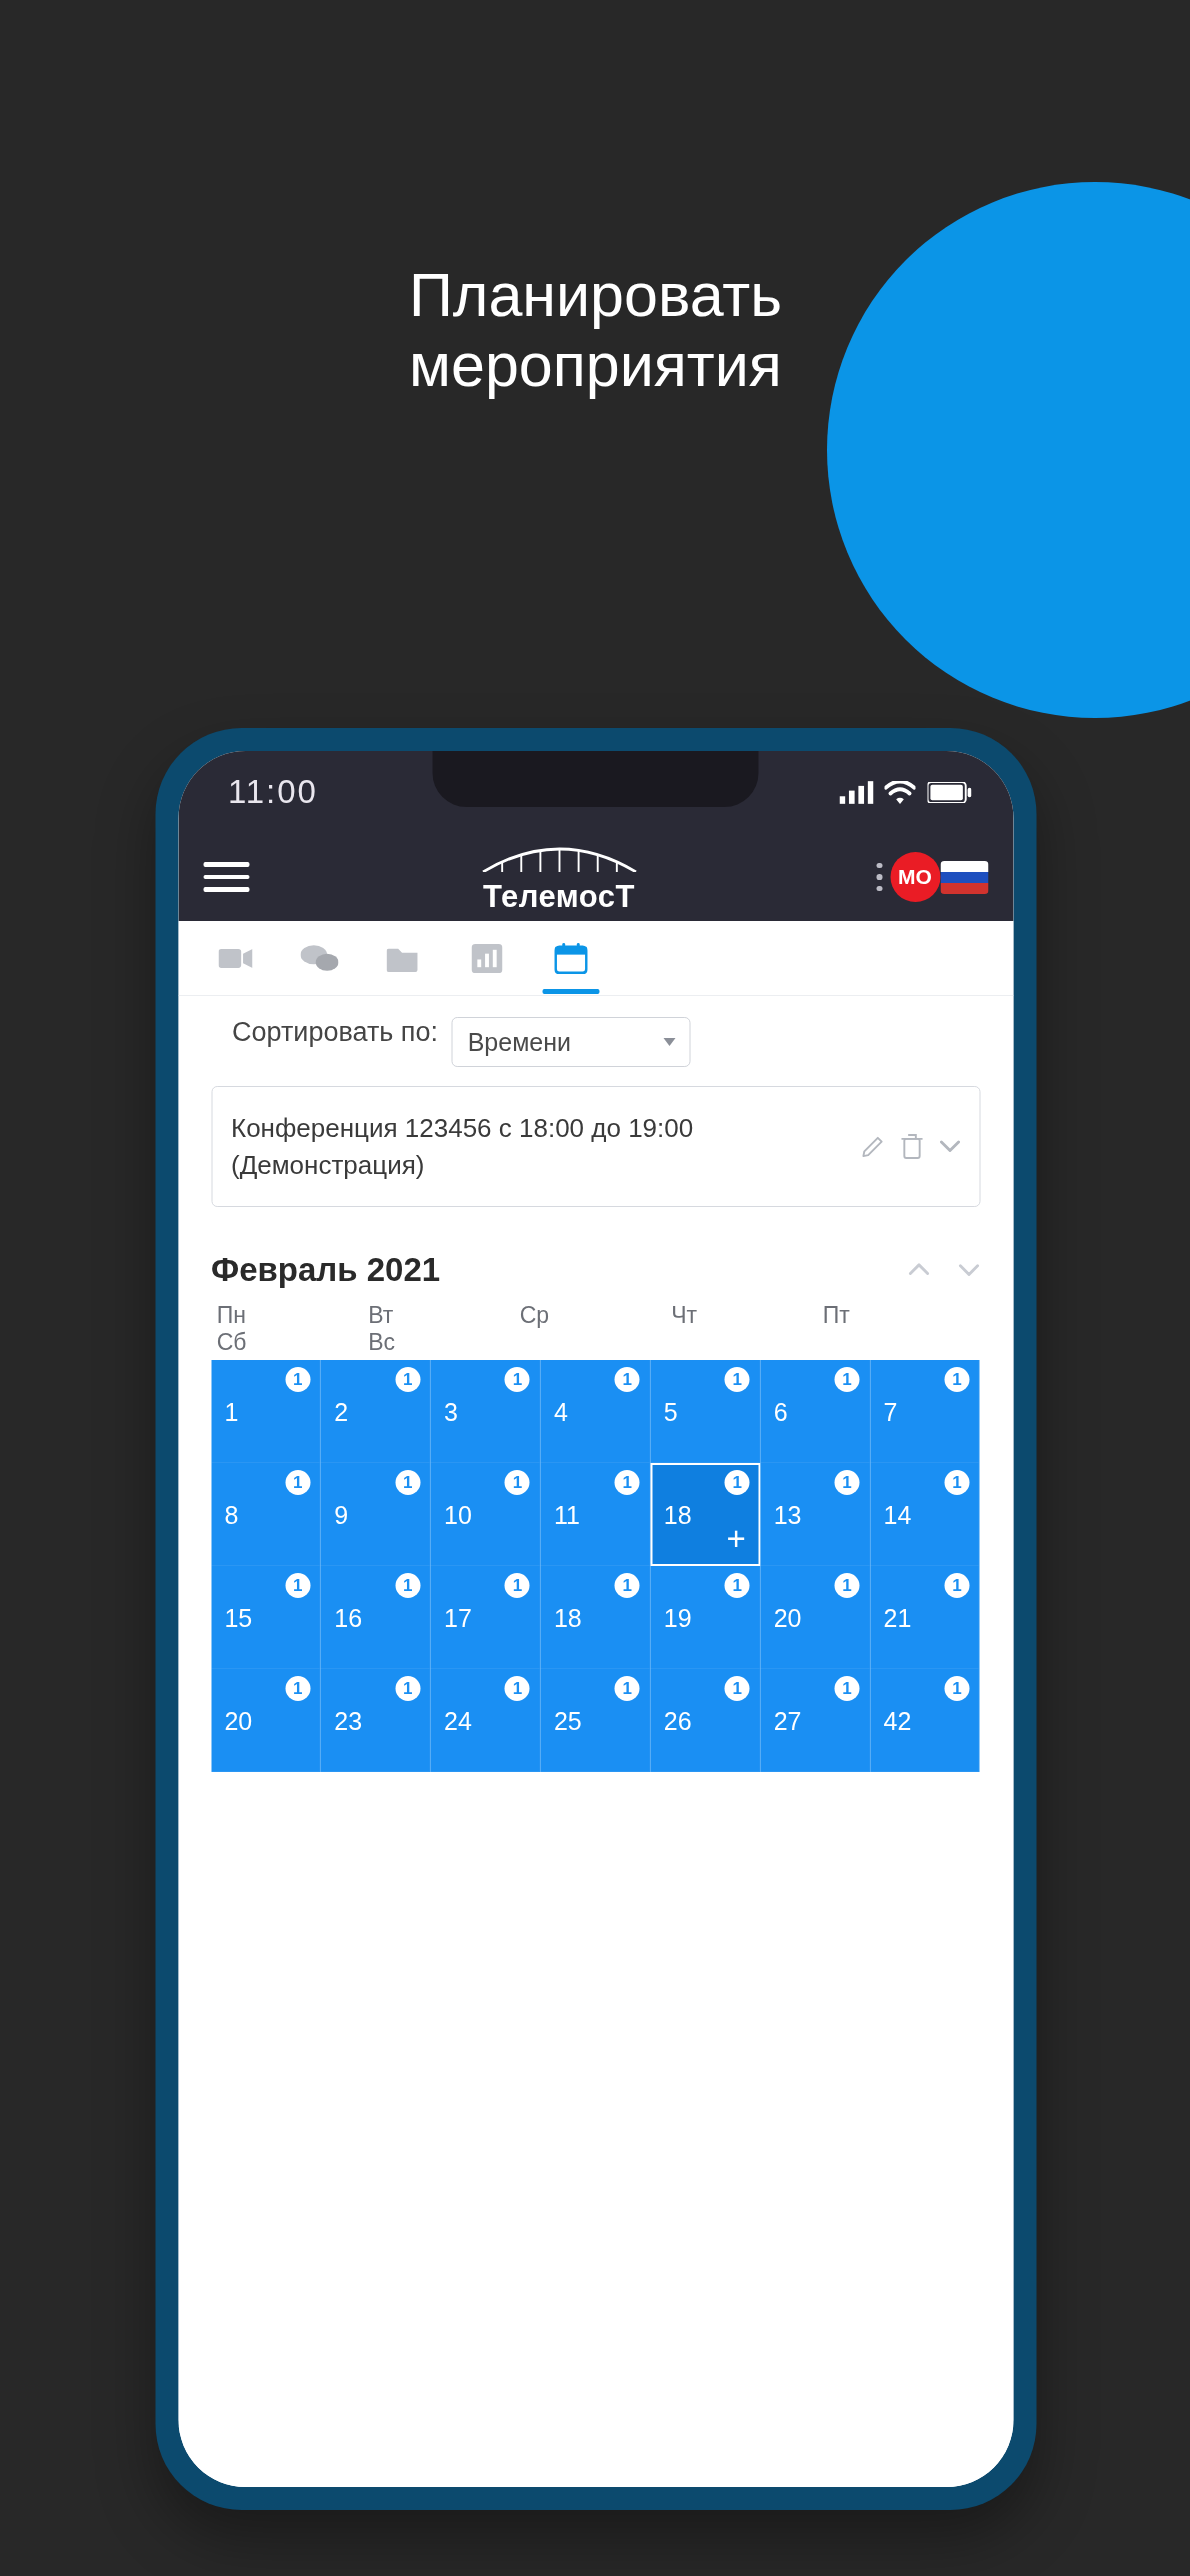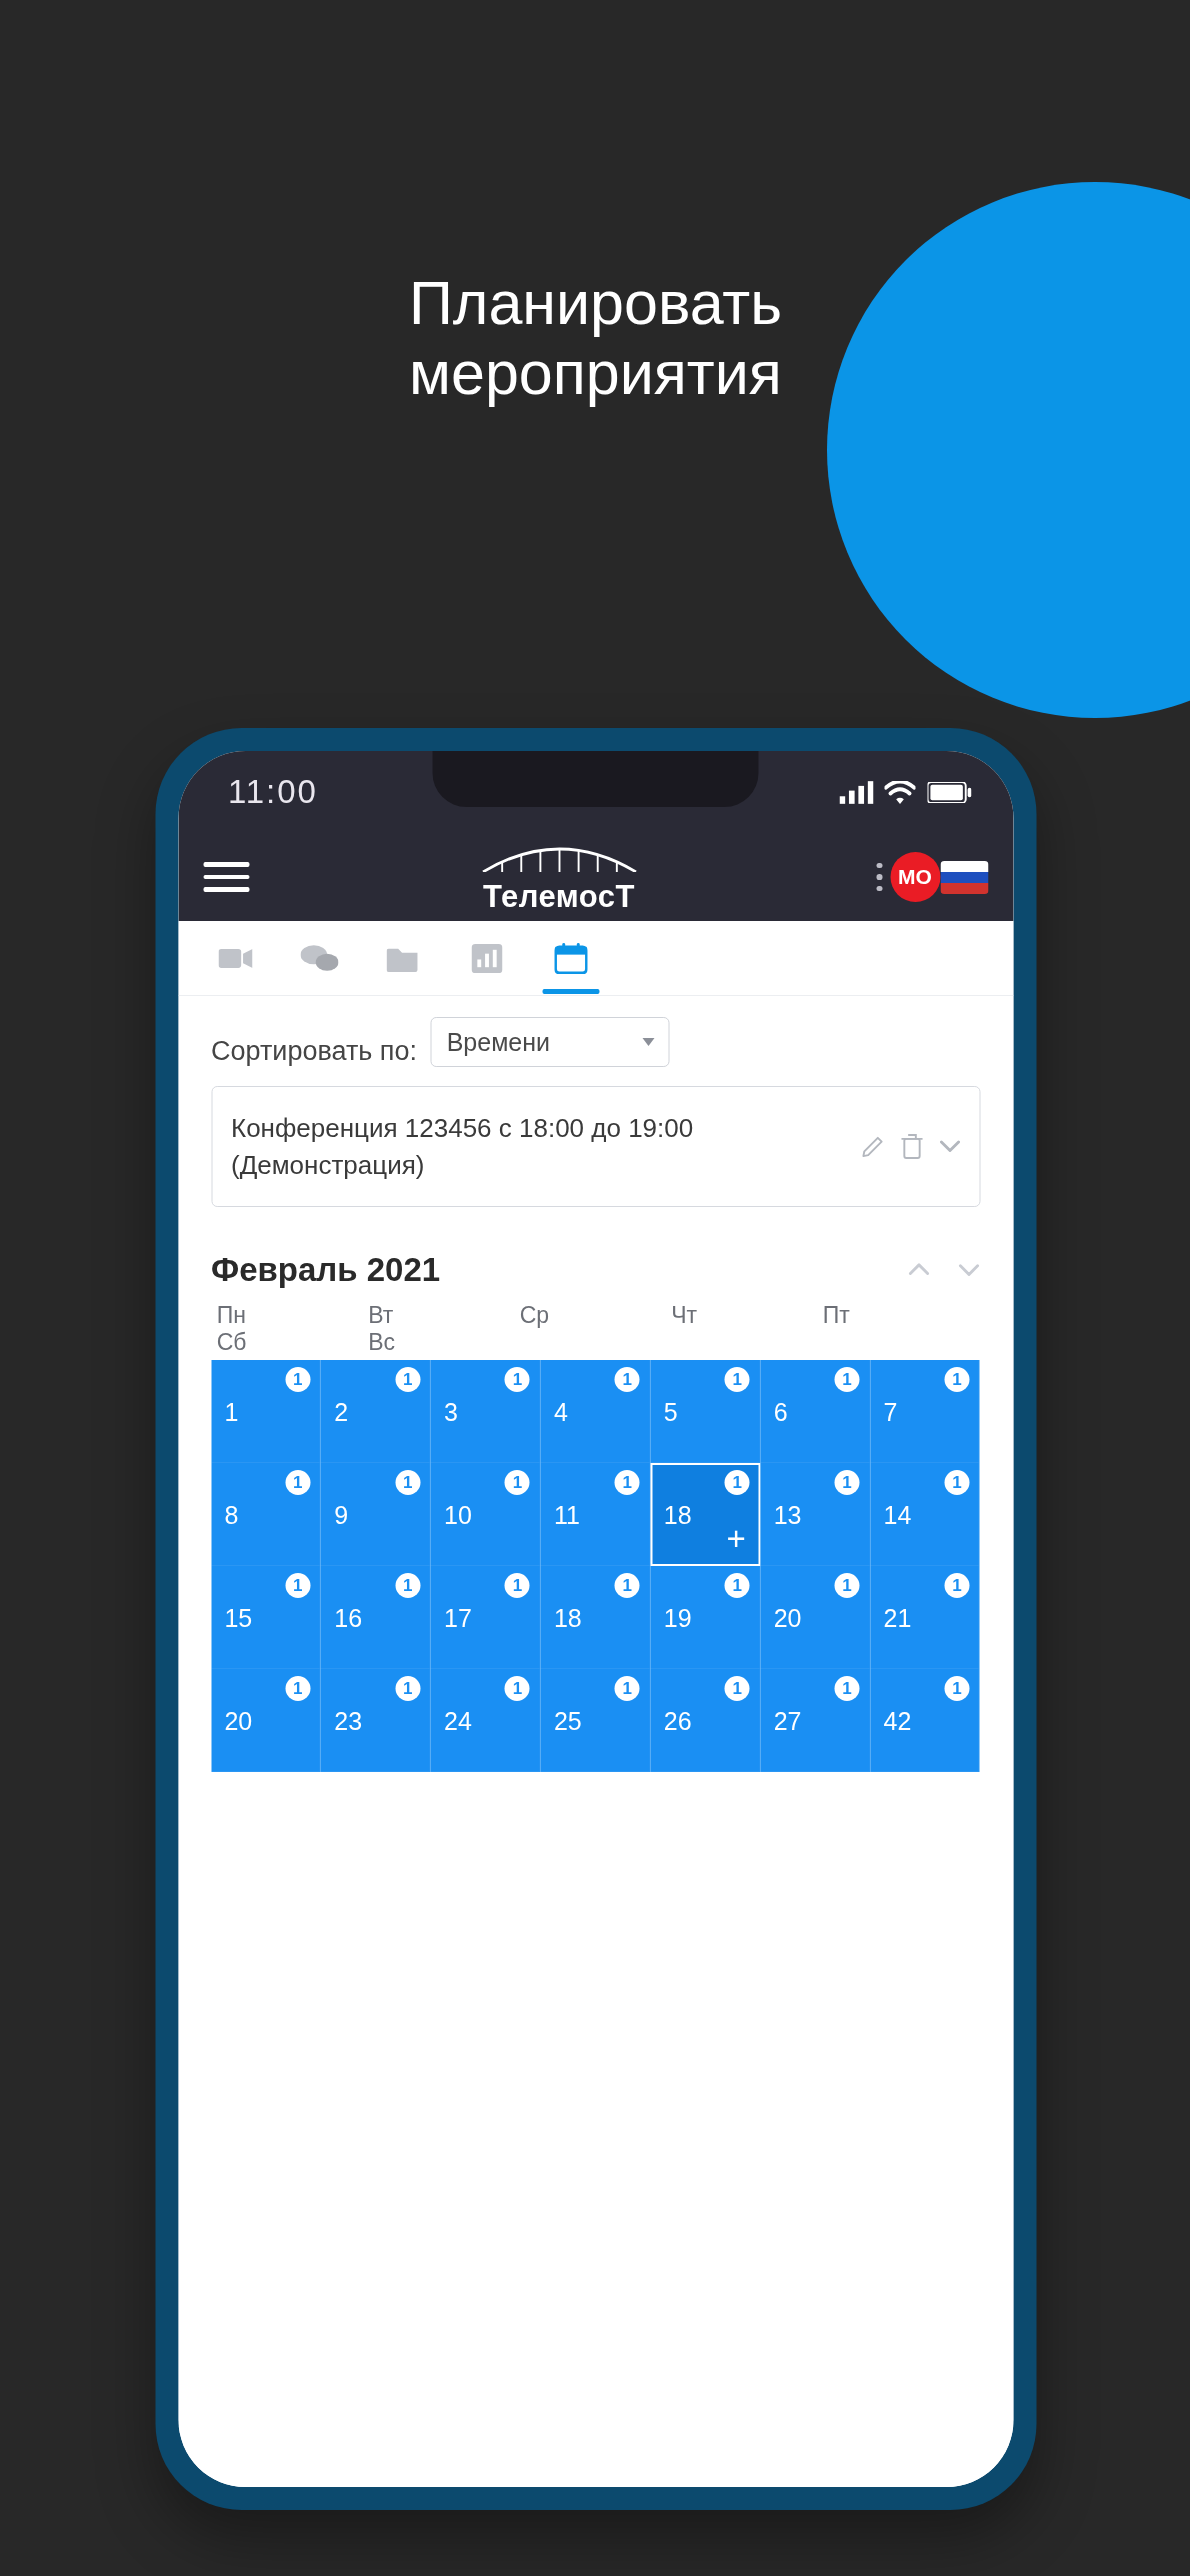--- a/index.html
+++ b/index.html
@@ -13,21 +13,21 @@
   }
   .blue-circle {
     position: absolute;
     width: 536px; height: 536px;
     border-radius: 50%;
     background: #0b95e7;
     top: 182px; right: -172px;
   }
   .hero-text {
     position: absolute;
-    top: 268px; left: 0; right: 0;
+    top: 260px; left: 0; right: 0;
     text-align: center;
     color: #fff;
     font-size: 61px;
     font-weight: 400;
     line-height: 1.15;
   }
   .phone {
     position: absolute;
     left: 50%; transform: translateX(-50%);
     top: 728px;
@@ -101,21 +101,21 @@
   .tab-icon { width: 38px; height:38px; display:flex; align-items:center; justify-content:center; position:relative;}
   .tab-icon svg{ display:block; }
   .tab-active::after{
     content:""; position:absolute; left:-9.6px; right:-9.6px; bottom:-17px; height:4.8px;
     background:#0b95e7; border-radius:1.9px;
   }
   .content {
     flex:1; background:#fff; padding: 21px 33px 0; overflow:hidden;
     display:flex; flex-direction:column;
   }
-  .sort-row{ display:flex; align-items:flex-end; gap:13.4px; font-size:27px; color:#454545; margin-bottom: 19px;}
+  .sort-row{ display:flex; align-items:flex-start; gap:13.4px; font-size:27px; color:#454545; margin-bottom: 19px; margin-left: 21px;}
   .select{
     border:1px solid #d0d3d9; border-radius:5.7px; padding:9.6px 42px 9.6px 15.3px;
     font-size:25px; color:#4a4a4a; position:relative; min-width: 239px;
     background:#fff;
   }
   .select::after{
     content:""; position:absolute; right:13.4px; top:50%; transform:translateY(-50%);
     border-left:6.7px solid transparent; border-right:6.7px solid transparent; border-top:8.6px solid #8b8f98;
   }
   .event-card{

